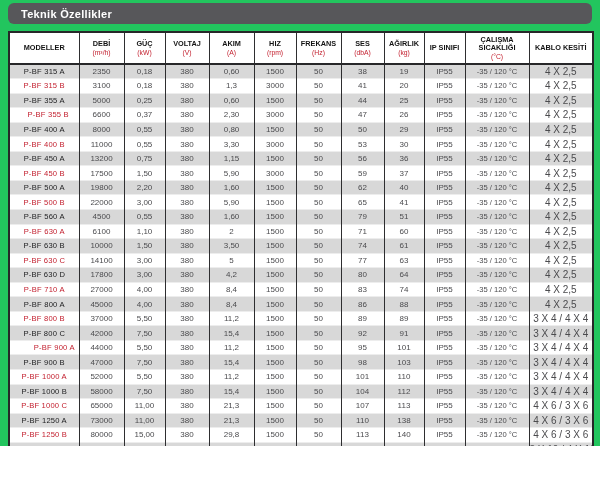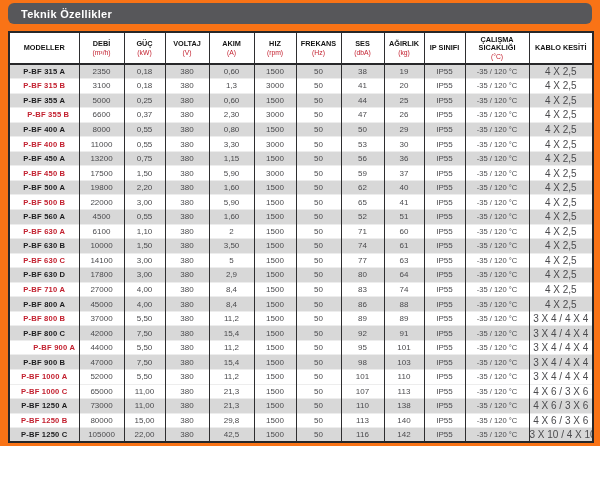--- a/index.html
+++ b/index.html
@@ -1,17 +1,17 @@
 <!DOCTYPE html>
 <html><head>
 <meta charset="utf-8">
 <style>
   html,body{margin:0;padding:0;background:#ffffff;}
   .page{
-    position:relative;width:600px;height:446px;background:#f97316;overflow:hidden;
+    position:relative;width:600px;height:446px;background:#22c55e;overflow:hidden;
     font-family:"Liberation Sans", sans-serif;
   }
   .title-bar{
     position:absolute;left:8px;top:3px;width:584px;height:21px;
     background:#57575a;border-radius:6px;display:flex;align-items:center;
     box-sizing:border-box;padding:0 13px;
   }
   .title-bar .title{
     color:#ffffff;font-size:11px;font-weight:bold;letter-spacing:.3px;white-space:nowrap;
   }
@@ -31,21 +31,21 @@
   }
   thead th .label{display:block;white-space:normal;padding:0 2px;}
   thead th .unit{display:block;font-weight:normal;font-size:6.8px;margin-top:1px;}
   tbody tr{height:14.55px;}
   tbody td{
     font-size:8px;color:#4b4b4e;white-space:nowrap;
     border-top:1px solid rgba(0,0,0,0.07);
   }
   tbody tr.gray{background:#d8d8d8;}
   tbody tr.white{background:#ffffff;}
-  td.model{font-weight:bold;font-size:7.6px;color:#1b1b1d;letter-spacing:.2px;}
+  td.model{font-weight:normal;font-size:7.6px;color:#1b1b1d;letter-spacing:.2px;}
   tr.white td.model{}
   td.cell-kablo_kesiti{font-size:10px;margin-left:28px;}
   td.cell-calisma_sicakligi{font-size:7.6px;}
 </style>
 </head>
 <body>
 
 <div class="page">
   <div class="title-bar" style="background: rgb(87, 87, 90);">
     <span class="title">Teknik Özellikler</span>
@@ -257,21 +257,21 @@
           <td class="cell-kablo_kesiti">4 X 2,5</td>
         </tr>
         <tr class="gray" style="background: rgb(216, 216, 216);">
           <td class="model">P-BF 560 A</td>
           <td class="cell-debi">4500</td>
           <td class="cell-guc">0,55</td>
           <td class="cell-voltaj">380</td>
           <td class="cell-akim">1,60</td>
           <td class="cell-hiz">1500</td>
           <td class="cell-frekans">50</td>
-          <td class="cell-ses">52</td>
+          <td class="cell-ses">79</td>
           <td class="cell-agirlik">51</td>
           <td class="cell-ip_sinifi">IP55</td>
           <td class="cell-calisma_sicakligi">-35 / 120 °C</td>
           <td class="cell-kablo_kesiti">4 X 2,5</td>
         </tr>
         <tr class="white">
           <td class="model" style="color: rgb(195, 32, 47);">P-BF 630 A</td>
           <td class="cell-debi">6100</td>
           <td class="cell-guc">1,10</td>
           <td class="cell-voltaj">380</td>
@@ -310,21 +310,21 @@
           <td class="cell-agirlik">63</td>
           <td class="cell-ip_sinifi">IP55</td>
           <td class="cell-calisma_sicakligi">-35 / 120 °C</td>
           <td class="cell-kablo_kesiti">4 X 2,5</td>
         </tr>
         <tr class="gray" style="background: rgb(216, 216, 216);">
           <td class="model">P-BF 630 D</td>
           <td class="cell-debi">17800</td>
           <td class="cell-guc">3,00</td>
           <td class="cell-voltaj">380</td>
-          <td class="cell-akim">2,9</td>
+          <td class="cell-akim">4,2</td>
           <td class="cell-hiz">1500</td>
           <td class="cell-frekans">50</td>
           <td class="cell-ses">80</td>
           <td class="cell-agirlik">64</td>
           <td class="cell-ip_sinifi">IP55</td>
           <td class="cell-calisma_sicakligi">-35 / 120 °C</td>
           <td class="cell-kablo_kesiti">4 X 2,5</td>
         </tr>
         <tr class="white">
           <td class="model" style="color: rgb(195, 32, 47);">P-BF 710 A</td>
@@ -413,20 +413,34 @@
         <tr class="white">
           <td class="model" style="color: rgb(195, 32, 47);">P-BF 1000 A</td>
           <td class="cell-debi">52000</td>
           <td class="cell-guc">5,50</td>
           <td class="cell-voltaj">380</td>
           <td class="cell-akim">11,2</td>
           <td class="cell-hiz">1500</td>
           <td class="cell-frekans">50</td>
           <td class="cell-ses">101</td>
           <td class="cell-agirlik">110</td>
+          <td class="cell-ip_sinifi">IP55</td>
+          <td class="cell-calisma_sicakligi">-35 / 120 °C</td>
+          <td class="cell-kablo_kesiti">3 X 4 / 4 X 4</td>
+        </tr>
+        <tr class="gray" style="background: rgb(216, 216, 216);">
+          <td class="model">P-BF 1000 B</td>
+          <td class="cell-debi">58000</td>
+          <td class="cell-guc">7,50</td>
+          <td class="cell-voltaj">380</td>
+          <td class="cell-akim">15,4</td>
+          <td class="cell-hiz">1500</td>
+          <td class="cell-frekans">50</td>
+          <td class="cell-ses">104</td>
+          <td class="cell-agirlik">112</td>
           <td class="cell-ip_sinifi">IP55</td>
           <td class="cell-calisma_sicakligi">-35 / 120 °C</td>
           <td class="cell-kablo_kesiti">3 X 4 / 4 X 4</td>
         </tr>
         <tr class="white">
           <td class="model" style="color: rgb(195, 32, 47);">P-BF 1000 C</td>
           <td class="cell-debi">65000</td>
           <td class="cell-guc">11,00</td>
           <td class="cell-voltaj">380</td>
           <td class="cell-akim">21,3</td>

